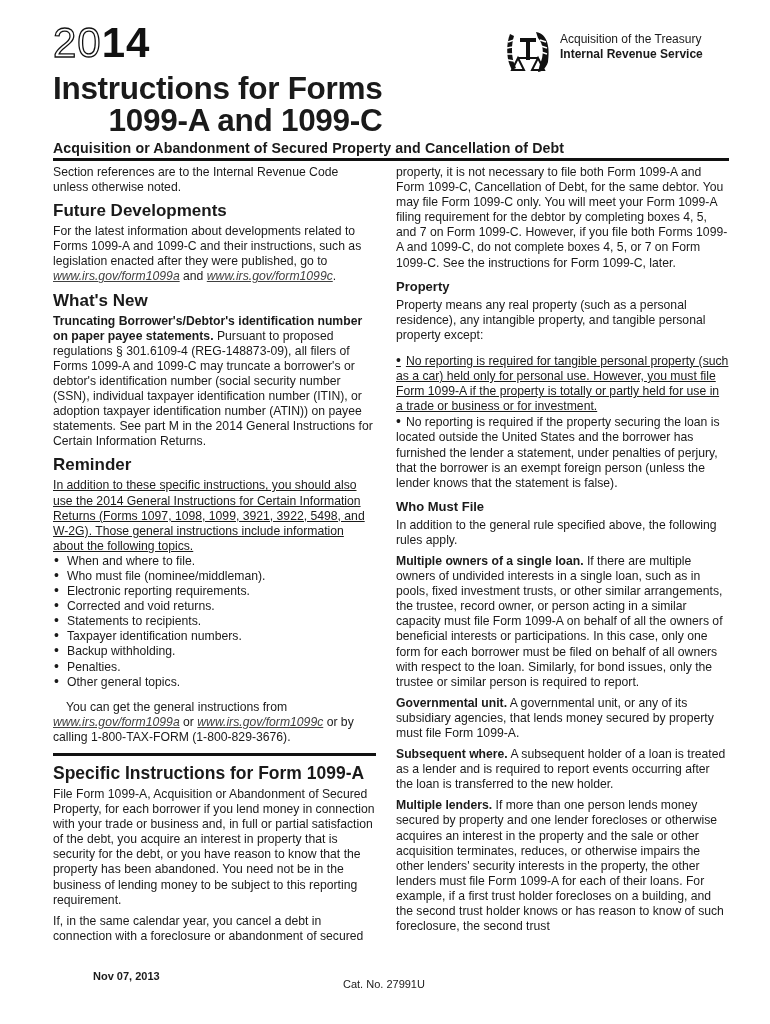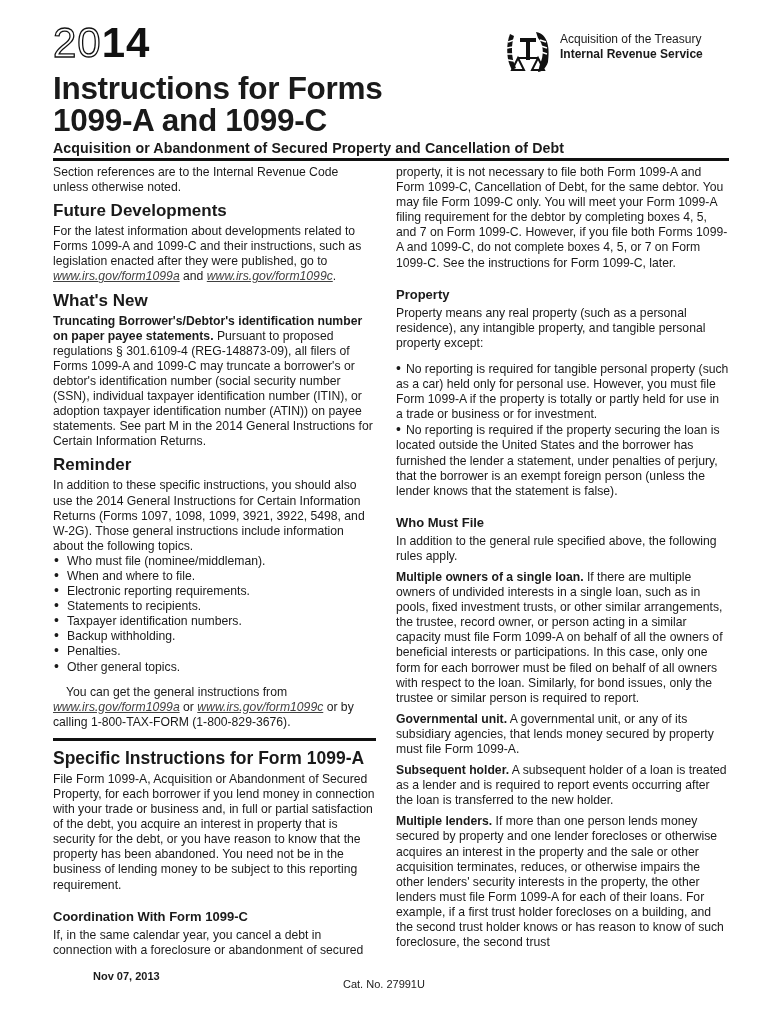--- a/index.html
+++ b/index.html
@@ -6,37 +6,37 @@
   body {
     width: 770px; height: 1024px; position: relative; overflow: hidden;
     font-family: "Liberation Sans", sans-serif; color: #1a1a1a;
   }
   .page { position: absolute; left: 0; top: 0; width: 770px; height: 864px; }
 
   
   .year { position: absolute; left: 53px; top: 22px; font-size: 42px; font-weight: bold; line-height: 1; letter-spacing: 1px; }
   .year .outline { color: #fff; -webkit-text-stroke: 1.3px #111; font-weight: normal; }
   .year .solid { color: #111; }
-  .title { position: absolute; left: 53px; top: 72px; font-size: 31.5px; font-weight: bold; line-height: 32px; letter-spacing: -0.3px; }
+  .title { position: absolute; left: 53px; top: 72px; font-size: 31.5px; font-weight: bold; line-height: 32px; letter-spacing: -0.3px; text-align: right; }
   .subtitle { position: absolute; left: 53px; top: 140px; font-size: 14.2px; font-weight: bold; letter-spacing: 0.1px; }
   .top-rule { position: absolute; left: 53px; top: 158px; width: 676px; height: 3px; background: #111; }
 
   .logo { position: absolute; left: 504px; top: 28px; width: 48px; height: 48px; }
   .agency { position: absolute; left: 560px; top: 32px; font-size: 12px; line-height: 15px; }
   .agency .dept { font-weight: normal; }
   .agency .irs { font-weight: bold; text-align: center; }
 
   
   .col { position: absolute; top: 165px; font-size: 12.2px; line-height: 15.1px; }
   .col.left { left: 53px; width: 323px; }
   .col.right { left: 396px; width: 333px; }
   p { margin: 0 0 6px 0; }
-  .col p.tight { margin-bottom: 0; }
+  .col p.tight { margin-bottom: 0; text-decoration: underline; }
   h2 { font-size: 17px; margin: 4px 0 4px 0; font-weight: bold; line-height: 19px; }
-  h3 { font-size: 13px; margin: 16px 0 3px 0; font-weight: bold; line-height: 16px; }
+  h3 { font-size: 13px; margin: 8px 0 3px 0; font-weight: bold; line-height: 16px; }
   h2.big { font-size: 17.5px; margin-top: 8px; }
   .link { color: #404040; font-style: italic; text-decoration: underline; cursor: pointer; }
   ul.bullets { list-style: none; margin: 0 0 10px 0; padding: 0; }
   ul.bullets li { position: relative; padding-left: 14px; line-height: 15.1px; }
   ul.bullets li::before { content: "\2022"; position: absolute; left: 1px; top: -1px; font-size: 14px; }
   .indent { text-indent: 13px; }
   .section-rule { height: 3px; background: #111; margin: 8px 0 6px 0; width: 323px; }
   .runin { font-weight: bold; }
   .bul-para { position: relative; }
   .bul-para .dot { font-size: 14px; margin-right: 5px; }
@@ -84,52 +84,52 @@
 
     <h2>Future Developments</h2>
     <p><span>For the latest information about developments related to Forms 1099-A and 1099-C and their instructions, such as legislation enacted after they were published, go to </span><a class="link">www.irs.gov/form1099a</a><span> and </span><a class="link">www.irs.gov/form1099c</a><span>.</span></p>
 
     <h2>What's New</h2>
     <p><span class="runin">Truncating Borrower's/Debtor's identification number on paper payee statements.</span><span> Pursuant to proposed regulations § 301.6109-4 (REG-148873-09), all filers of Forms 1099-A and 1099-C may truncate a borrower's or debtor's identification number (social security number (SSN), individual taxpayer identification number (ITIN), or adoption taxpayer identification number (ATIN)) on payee statements. See part M in the 2014 General Instructions for Certain Information Returns.</span></p>
 
     <h2>Reminder</h2>
     <p class="tight">In addition to these specific instructions, you should also use the 2014 General Instructions for Certain Information Returns (Forms 1097, 1098, 1099, 3921, 3922, 5498, and W-2G). Those general instructions include information about the following topics.</p>
     <ul class="bullets">
+      <li>When and where to file.</li>
       <li>Who must file (nominee/middleman).</li>
-      <li>When and where to file.</li>
       <li>Electronic reporting requirements.</li>
+      <li>Corrected and void returns.</li>
       <li>Statements to recipients.</li>
       <li>Taxpayer identification numbers.</li>
       <li>Backup withholding.</li>
       <li>Penalties.</li>
       <li>Other general topics.</li>
     </ul>
     <p class="indent"><span>You can get the general instructions from </span><a class="link">www.irs.gov/form1099a</a><span> or </span><a class="link">www.irs.gov/form1099c</a><span> or by calling 1-800-TAX-FORM (1-800-829-3676).</span></p>
 
     <div class="section-rule"></div>
 
     <h2 class="big">Specific Instructions for Form 1099-A</h2>
     <p>File Form 1099-A, Acquisition or Abandonment of Secured Property, for each borrower if you lend money in connection with your trade or business and, in full or partial satisfaction of the debt, you acquire an interest in property that is security for the debt, or you have reason to know that the property has been abandoned. You need not be in the business of lending money to be subject to this reporting requirement.</p>
 
-    <h3>Coordination With Form 1099-C</h3>
     <p>If, in the same calendar year, you cancel a debt in connection with a foreclosure or abandonment of secured</p>
   </div>
 
   <div class="col right">
     <p>property, it is not necessary to file both Form 1099-A and Form 1099-C, Cancellation of Debt, for the same debtor. You may file Form 1099-C only. You will meet your Form 1099-A filing requirement for the debtor by completing boxes 4, 5, and 7 on Form 1099-C. However, if you file both Forms 1099-A and 1099-C, do not complete boxes 4, 5, or 7 on Form 1099-C. See the instructions for Form 1099-C, later.</p>
 
     <h3>Property</h3>
     <p style="margin-bottom:10px">Property means any real property (such as a personal residence), any intangible property, and tangible personal property except:</p>
     <p class="bul-para tight"><span class="dot">•</span><span>No reporting is required for tangible personal property (such as a car) held only for personal use. However, you must file Form 1099-A if the property is totally or partly held for use in a trade or business or for investment.</span></p>
     <p class="bul-para"><span class="dot">•</span><span>No reporting is required if the property securing the loan is located outside the United States and the borrower has furnished the lender a statement, under penalties of perjury, that the borrower is an exempt foreign person (unless the lender knows that the statement is false).</span></p>
 
     <h3>Who Must File</h3>
     <p>In addition to the general rule specified above, the following rules apply.</p>
 
     <p><span class="runin">Multiple owners of a single loan.</span><span> If there are multiple owners of undivided interests in a single loan, such as in pools, fixed investment trusts, or other similar arrangements, the trustee, record owner, or person acting in a similar capacity must file Form 1099-A on behalf of all the owners of beneficial interests or participations. In this case, only one form for each borrower must be filed on behalf of all owners with respect to the loan. Similarly, for bond issues, only the trustee or similar person is required to report.</span></p>
     <p><span class="runin">Governmental unit.</span><span> A governmental unit, or any of its subsidiary agencies, that lends money secured by property must file Form 1099-A.</span></p>
-    <p><span class="runin">Subsequent holder.</span><span> A subsequent holder of a loan is treated as a lender and is required to report events occurring after the loan is transferred to the new holder.</span></p>
+    <p><span class="runin">Subsequent where.</span><span> A subsequent holder of a loan is treated as a lender and is required to report events occurring after the loan is transferred to the new holder.</span></p>
     <p><span class="runin">Multiple lenders.</span><span> If more than one person lends money secured by property and one lender forecloses or otherwise acquires an interest in the property and the sale or other acquisition terminates, reduces, or otherwise impairs the other lenders' security interests in the property, the other lenders must file Form 1099-A for each of their loans. For example, if a first trust holder forecloses on a building, and the second trust holder knows or has reason to know of such foreclosure, the second trust</span></p>
   </div>
 
   <div class="footer-date">Nov 07, 2013</div>
   <div class="footer-cat">Cat. No. 27991U</div>
 </div>
 
 </body></html>

